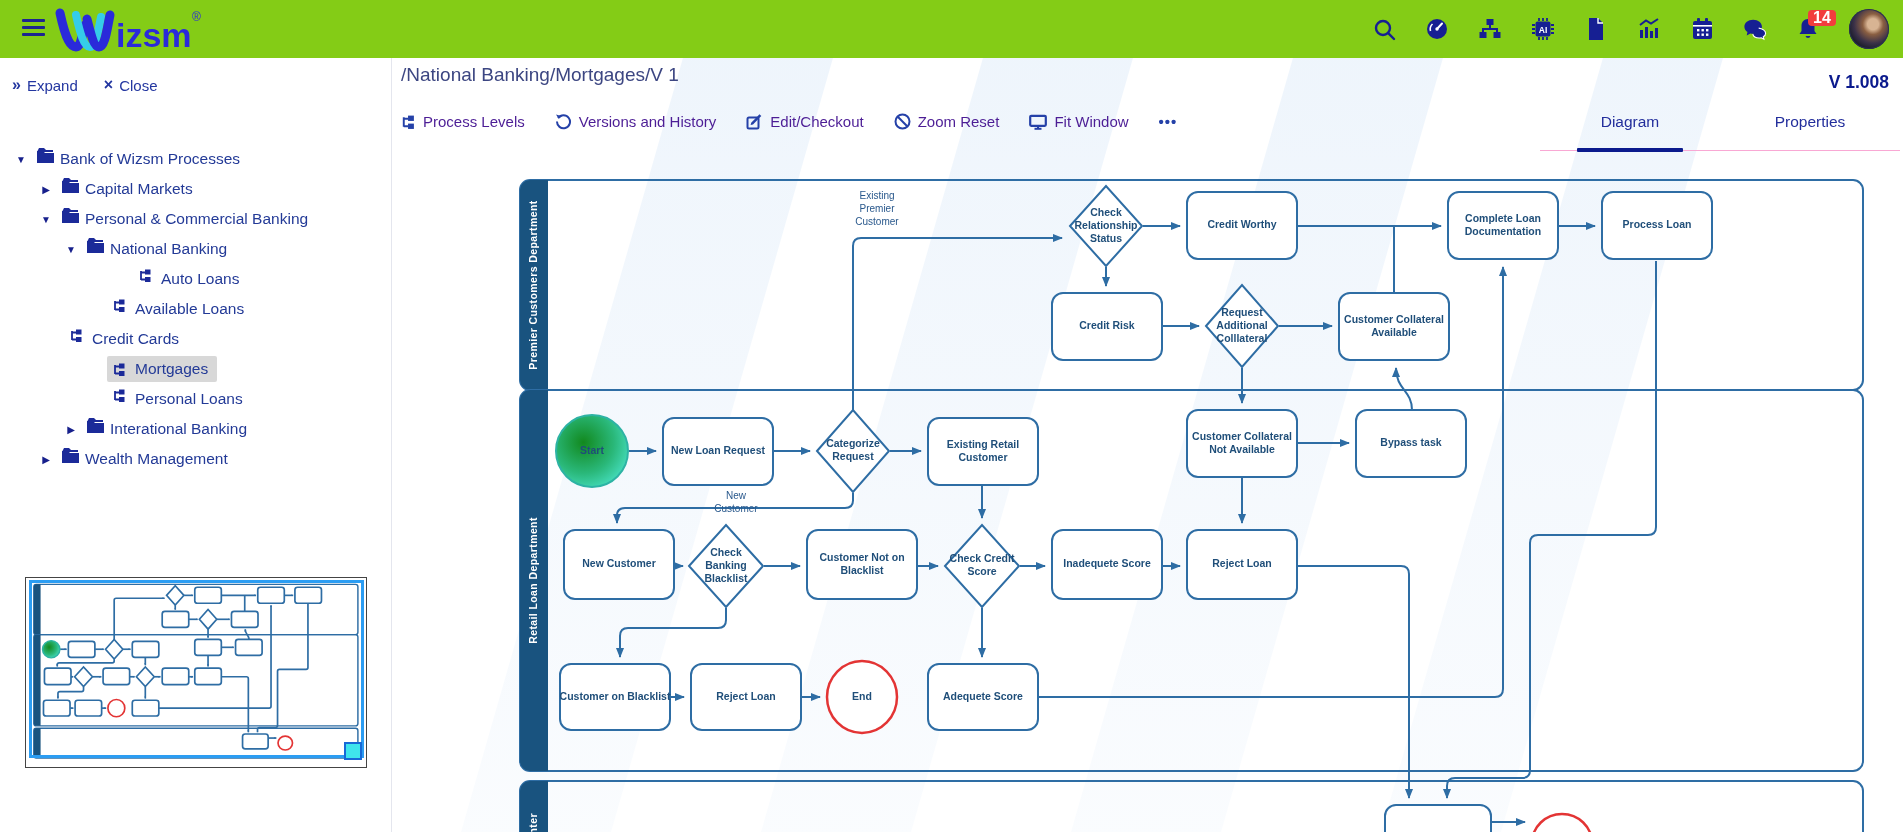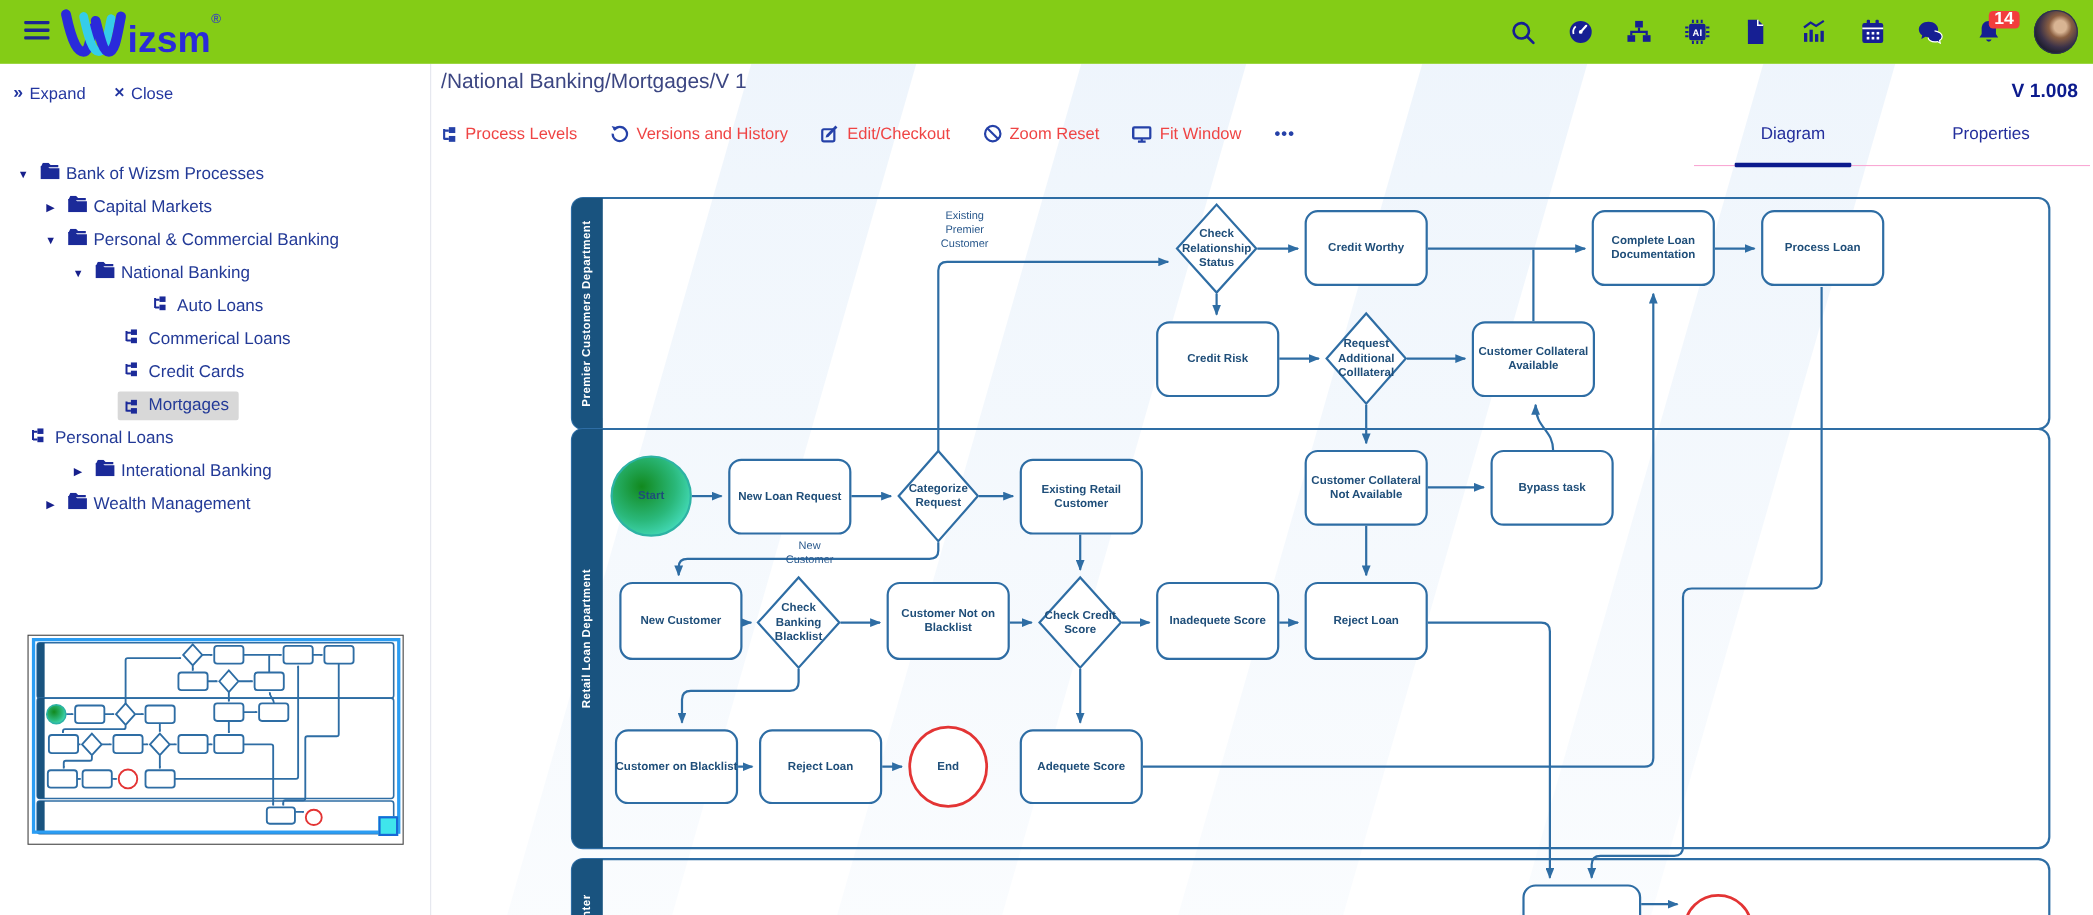--- a/index.html
+++ b/index.html
@@ -41,21 +41,21 @@
   .mini .start-shape{stroke-width:6px;}
   .viewport{position:absolute;left:3px;top:2px;width:329px;height:172px;border:3px solid #2b9df3;cursor:move;}
   .vhandle{position:absolute;left:318px;top:164px;width:14px;height:14px;background:#3fe5ec;border:2px solid #1769d6;cursor:nwse-resize;z-index:2;}
   
   .content-bg{position:absolute;left:392px;top:58px;right:0;bottom:0;overflow:hidden;z-index:0;}
   .wm{position:absolute;top:-40px;bottom:-40px;width:150px;transform:skewX(-16deg);
       background:linear-gradient(rgba(210,228,247,.38),rgba(210,228,247,.10));}
   .breadcrumb{position:absolute;left:401px;top:64px;font-size:19px;color:#3c4682;z-index:4;}
   .version{position:absolute;right:14px;top:72px;font-size:17.5px;font-weight:bold;color:#0b1a8d;z-index:4;}
   .toolbar{position:absolute;left:399px;top:113px;display:flex;align-items:center;gap:30px;z-index:4;}
-  .titem{display:flex;align-items:center;gap:7px;font-size:15px;color:#ef4444;cursor:pointer;}
+  .titem{display:flex;align-items:center;gap:7px;font-size:15px;color:#4c1d95;cursor:pointer;}
   .titem svg{display:block;}
   .tmore{font-size:15px;font-weight:bold;color:#2541a8;letter-spacing:1px;cursor:pointer;}
   .tabs{position:absolute;left:1540px;top:108px;width:360px;height:42px;display:flex;z-index:4;border-bottom:1px solid #f9a8d4;}
   .tab{flex:1;text-align:center;font-size:15.5px;color:#232e9c;padding-top:5px;position:relative;cursor:pointer;}
   .tab .ul{position:absolute;bottom:-2px;left:50%;transform:translateX(-50%);width:106px;height:4px;background:#0b1a8d;border-radius:1px;}
   
   .canvas{position:absolute;left:0;top:0;width:1903px;height:832px;z-index:1;}
   .edge{stroke:#2e6da4;stroke-width:2;fill:none;}
   .node-shape{stroke:#2e6da4;stroke-width:2;fill:#fff;}
   .lane-rect{stroke:#2e6da4;stroke-width:2;fill:none;}
@@ -414,24 +414,24 @@
         <span class="selwrap">
           <span class="ticon">
             <svg width="15" height="15" viewBox="0 0 15 15">
               <g stroke="#1b2a99" stroke-width="1.8" fill="none">
                 <path d="M4,3 V12 M4,4.5 H8 M4,11.5 H8"></path>
               </g>
               <rect x="8" y="1.5" width="5.5" height="5" fill="#1b2a99"></rect>
               <rect x="8" y="9" width="5.5" height="5" fill="#1b2a99"></rect>
             </svg>
           </span>
-          <span class="tlabel">Commerical Loans</span>
-        </span>
-      </div>
-      <div class="trow" style="padding-left: 85px;">
+          <span class="tlabel">Available Loans</span>
+        </span>
+      </div>
+      <div class="trow" style="padding-left: 42px;">
         <span class="tog"></span>
         <span class="selwrap">
           <span class="ticon">
             <svg width="15" height="15" viewBox="0 0 15 15">
               <g stroke="#1b2a99" stroke-width="1.8" fill="none">
                 <path d="M4,3 V12 M4,4.5 H8 M4,11.5 H8"></path>
               </g>
               <rect x="8" y="1.5" width="5.5" height="5" fill="#1b2a99"></rect>
               <rect x="8" y="9" width="5.5" height="5" fill="#1b2a99"></rect>
             </svg>
@@ -447,21 +447,21 @@
               <g stroke="#1b2a99" stroke-width="1.8" fill="none">
                 <path d="M4,3 V12 M4,4.5 H8 M4,11.5 H8"></path>
               </g>
               <rect x="8" y="1.5" width="5.5" height="5" fill="#1b2a99"></rect>
               <rect x="8" y="9" width="5.5" height="5" fill="#1b2a99"></rect>
             </svg>
           </span>
           <span class="tlabel">Mortgages</span>
         </span>
       </div>
-      <div class="trow" style="">
+      <div class="trow" style="padding-left: 85px;">
         <span class="tog"></span>
         <span class="selwrap">
           <span class="ticon">
             <svg width="15" height="15" viewBox="0 0 15 15">
               <g stroke="#1b2a99" stroke-width="1.8" fill="none">
                 <path d="M4,3 V12 M4,4.5 H8 M4,11.5 H8"></path>
               </g>
               <rect x="8" y="1.5" width="5.5" height="5" fill="#1b2a99"></rect>
               <rect x="8" y="9" width="5.5" height="5" fill="#1b2a99"></rect>
             </svg>

